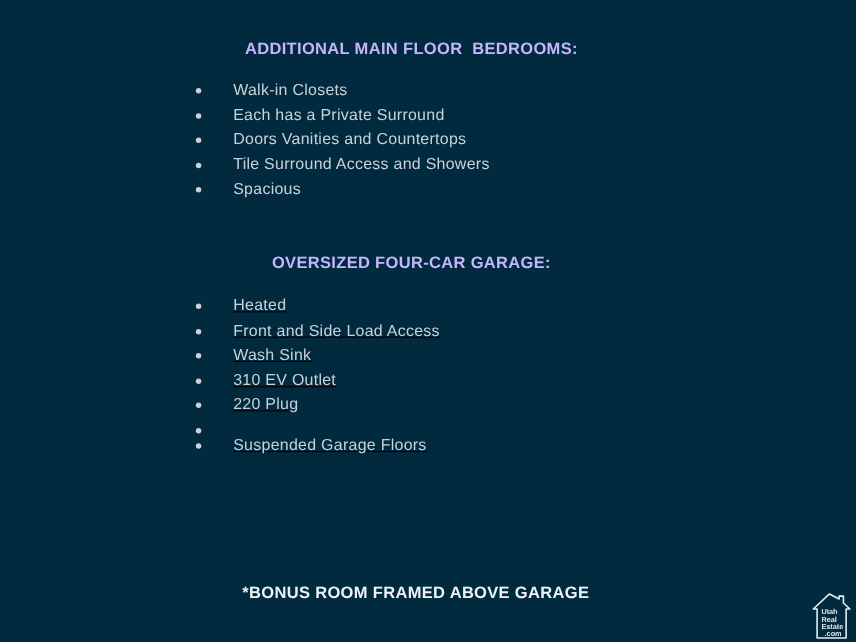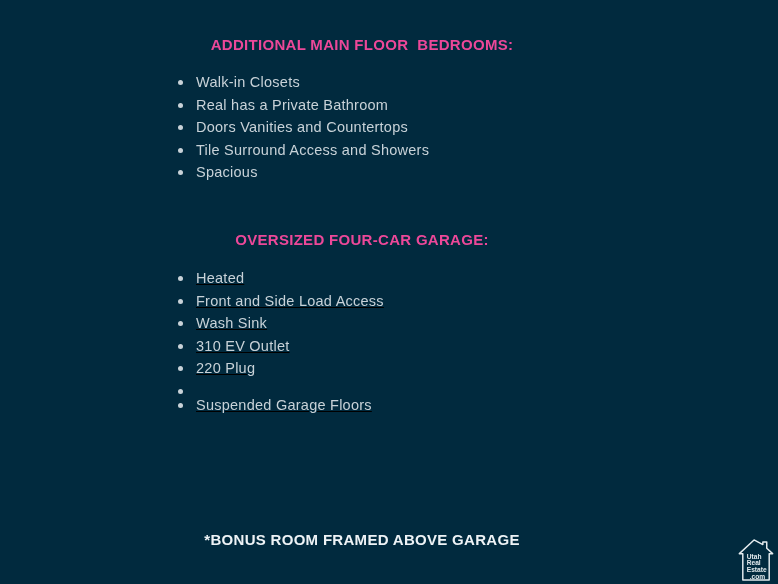--- a/index.html
+++ b/index.html
@@ -19,54 +19,57 @@
     position: absolute;
     left: 0;
     top: 0;
     width: 724px; 
     height: 100%;
   }
   .section-heading {
     position: absolute;
     width: 100%;
     text-align: center;
-    color: #ec4899;
+    color: #c4b5fd;
     font-size: 15px;
     font-weight: 700;
     letter-spacing: 0.3px;
     white-space: pre-wrap; 
+    padding-left: 12px;
   }
   .h1 { top: 36px; }
   .h2 { top: 231px; }
   .footnote {
     position: absolute;
     top: 531px;
     width: 100%;
     text-align: center;
     color: #eef3f6;
     font-size: 15px;
     font-weight: 700;
     letter-spacing: 0.3px;
     white-space: pre-wrap;
+    margin-left: 16px;
   }
   ul.feature-list {
     list-style: none;
     margin: 0;
     padding: 0 0 0 178px;
     position: absolute;
   }
   .list1 { top: 71px; }
   .list2 { top: 267px; text-decoration: underline; }
   ul.feature-list li {
     display: flex;
     align-items: flex-start;
     color: #c8d2d8;
     font-size: 14.5px;
     line-height: 22.6px;
     letter-spacing: 0.25px;
+    gap: 16px;
   }
   .bullet-dot {
     flex: 0 0 auto;
     width: 5px;
     height: 5px;
     border-radius: 50%;
     background: #c8d2d8;
     margin: 9px 13px 0 0;
   }
   .item-text {
@@ -91,21 +94,21 @@
 
     <ul class="feature-list list1">
 
         <li>
           <span class="bullet-dot"></span>
           <span class="item-text">Walk-in Closets</span>
         </li>
 
         <li>
           <span class="bullet-dot"></span>
-          <span class="item-text">Real has a Private Bathroom</span>
+          <span class="item-text">Each has a Private Surround</span>
         </li>
 
         <li>
           <span class="bullet-dot"></span>
           <span class="item-text">Doors Vanities and Countertops</span>
         </li>
 
         <li>
           <span class="bullet-dot"></span>
           <span class="item-text">Tile Surround Access and Showers</span>

